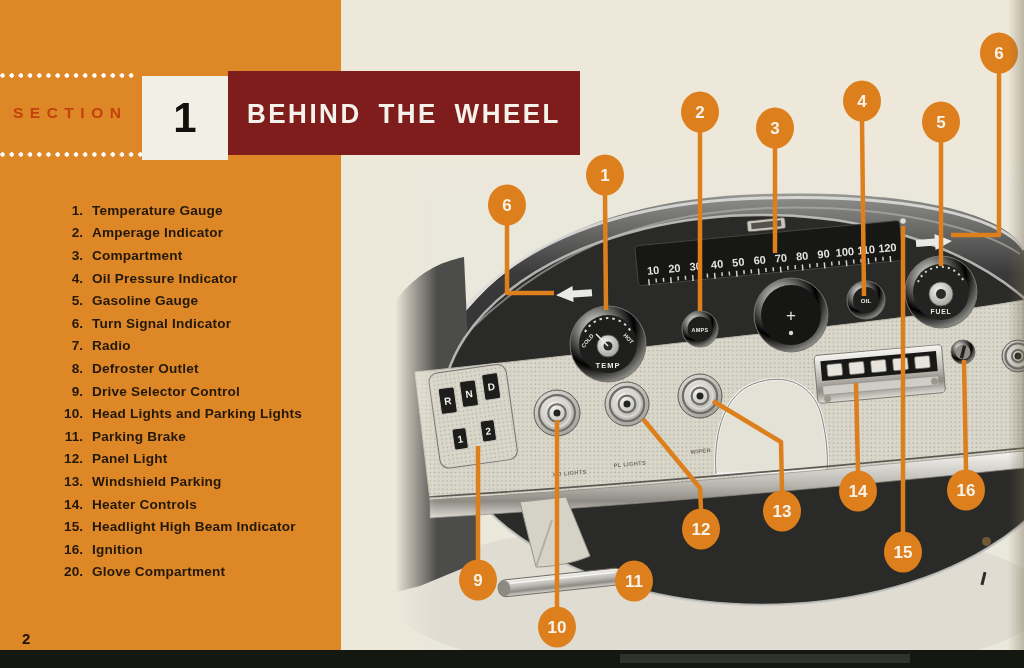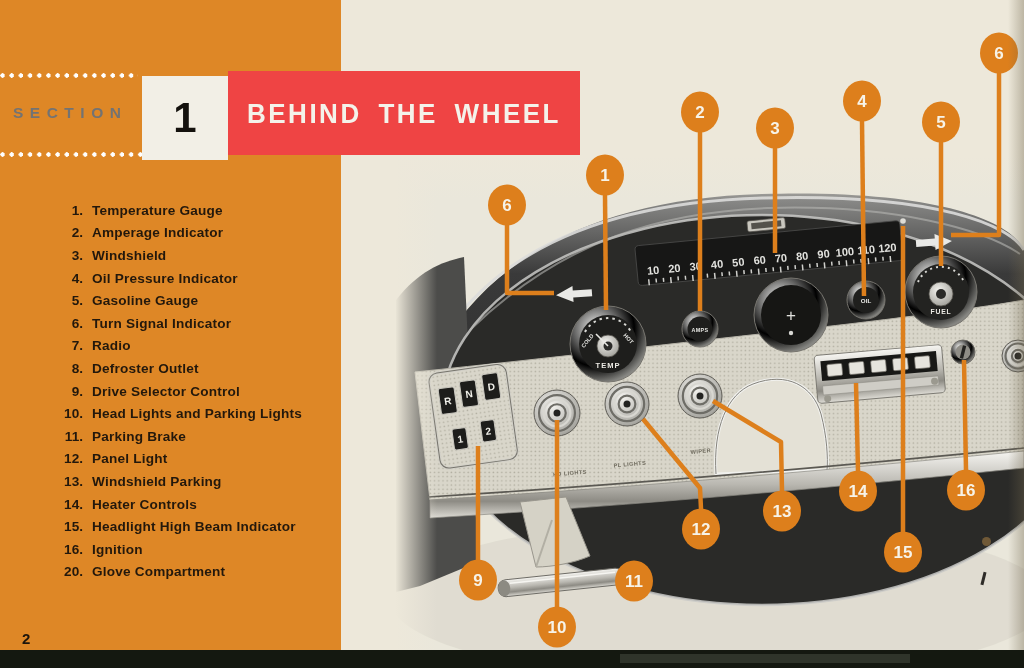--- a/index.html
+++ b/index.html
@@ -8,26 +8,26 @@
   .orange-panel{position:absolute;left:0;top:0;width:341px;height:652px;background:#de8726;}
   .bottom-strip{position:absolute;left:0;top:650px;width:1024px;height:18px;background:#141810;}
   .bottom-strip .lighter{position:absolute;left:620px;top:4px;width:290px;height:9px;background:#454c40;opacity:.55;}
   .edge-shadow-right{position:absolute;right:0;top:0;width:16px;height:650px;
         background:linear-gradient(to right,rgba(110,100,75,0),rgba(110,100,75,.38));}
   .dots{position:absolute;height:5px;
         background-image:radial-gradient(circle at 2.5px 2.5px,#fff 2px,rgba(255,255,255,0) 2.4px);
         background-size:9.2px 5px;background-repeat:repeat-x;}
   .dots.top{left:0;top:73px;width:138px;}
   .dots.bottom{left:0;top:152px;width:142px;}
-  .section-label{position:absolute;left:13px;top:104px;color:#737373;font-size:15.5px;
+  .section-label{position:absolute;left:13px;top:104px;color:#c2410c;font-size:15.5px;
         font-weight:bold;letter-spacing:6.5px;}
   .num-box{position:absolute;left:142px;top:76px;width:86px;height:84px;background:#f2efe6;
         display:flex;align-items:center;justify-content:center;
         color:#14110d;font-size:42px;font-weight:bold;}
-  .title-box{position:absolute;left:228px;top:71px;width:352px;height:84px;background:#ef4444;
+  .title-box{position:absolute;left:228px;top:71px;width:352px;height:84px;background:#7f1d1d;
         display:flex;align-items:center;justify-content:center;}
   .title-box span{color:#f4f2ea;font-size:26px;font-weight:bold;letter-spacing:2.5px;
         word-spacing:7px;transform:scaleY(1.08);white-space:nowrap;}
   .legend{position:absolute;left:57px;top:199px;width:280px;}
   .legend-row{display:flex;height:22.6px;align-items:center;color:#23180c;
         font-size:13.6px;font-weight:bold;}
   .legend-row .num{width:26px;text-align:right;margin-right:9px;flex:none;}
   .legend-row .lab{white-space:nowrap;letter-spacing:.2px;}
   .page-num{position:absolute;left:22px;top:630px;color:#1d150b;font-size:15px;font-weight:bold;}
   .photo{position:absolute;left:395px;top:158px;width:629px;height:496px;}
@@ -59,21 +59,21 @@
       <div class="legend-row">
         <span class="num">1.</span>
         <span class="lab">Temperature Gauge</span>
       </div>
       <div class="legend-row">
         <span class="num">2.</span>
         <span class="lab">Amperage Indicator</span>
       </div>
       <div class="legend-row">
         <span class="num">3.</span>
-        <span class="lab">Windshield</span>
+        <span class="lab">Compartment</span>
       </div>
       <div class="legend-row">
         <span class="num">4.</span>
         <span class="lab">Oil Pressure Indicator</span>
       </div>
       <div class="legend-row">
         <span class="num">5.</span>
         <span class="lab">Gasoline Gauge</span>
       </div>
       <div class="legend-row">

